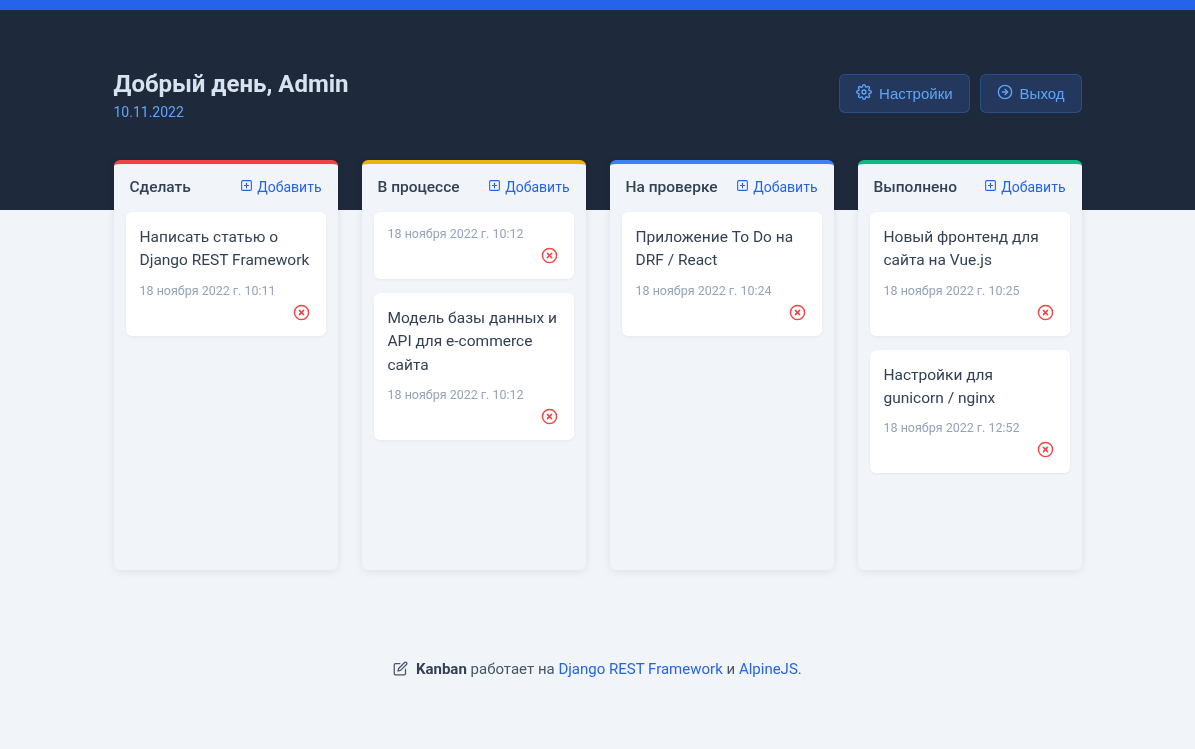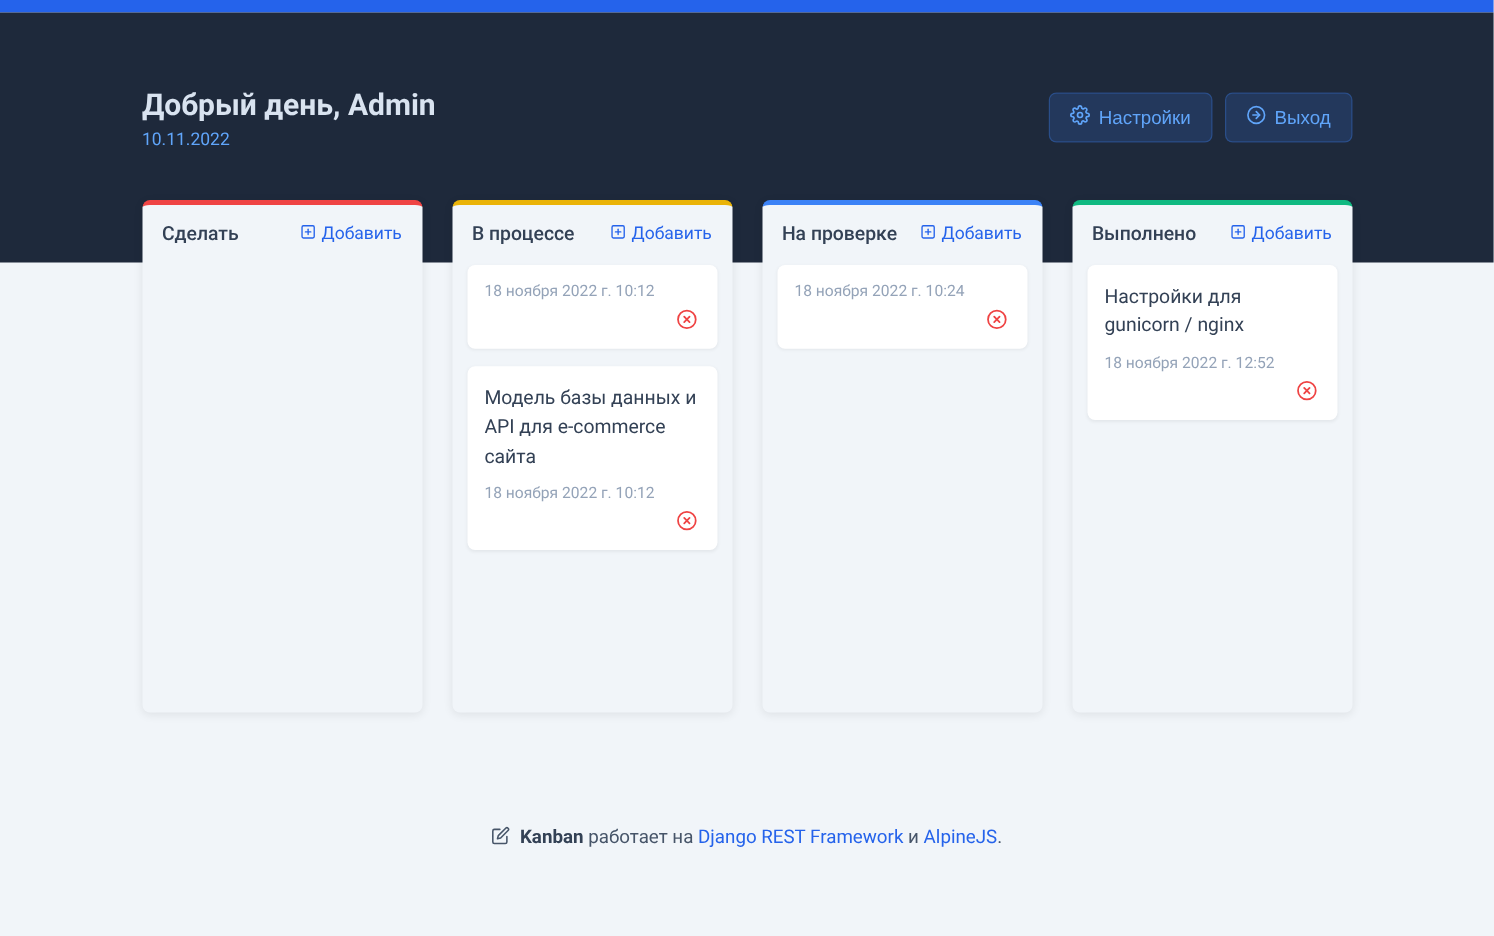--- a/index.html
+++ b/index.html
@@ -90,21 +90,21 @@
       font-size: 15.5px;
       color: #334155;
       font-weight: 500;
     }
     .add-link {
       color: #2563EB;
       font-size: 14px;
       text-decoration: none;
       cursor: pointer;
       display: inline-flex;
-      align-items: flex-start;
+      align-items: flex-end;
       gap: 4px;
     }
     .card {
       background: #fff;
       border-radius: 6px;
       box-shadow: 0 1px 3px rgba(0,0,0,0.06);
       padding: 14px 14px 10px;
       margin-bottom: 14px;
     }
     .card-title {
@@ -194,20 +194,33 @@
           <div class="column-title">Сделать</div>
           <a class="add-link">
             <span class="icon"><svg width="13" height="13" viewBox="0 0 24 24" fill="none" stroke="#2563EB" stroke-width="2" stroke-linecap="round" stroke-linejoin="round">
                 <rect x="3" y="3" width="18" height="18" rx="2"></rect>
                 <line x1="12" y1="8" x2="12" y2="16"></line>
                 <line x1="8" y1="12" x2="16" y2="12"></line>
               </svg></span>
             <span>Добавить</span>
           </a>
         </div>
+        <div class="card">
+          <div class="card-title">Написать статью о Django REST Framework</div>
+          <div class="card-meta">18 ноября 2022 г. 10:11</div>
+          <div class="card-actions">
+            <button class="delete-btn">
+              <span><svg width="17" height="17" viewBox="0 0 24 24" fill="none" stroke="#EF4444" stroke-width="2" stroke-linecap="round" stroke-linejoin="round">
+                  <circle cx="12" cy="12" r="10"></circle>
+                  <line x1="15" y1="9" x2="9" y2="15"></line>
+                  <line x1="9" y1="9" x2="15" y2="15"></line>
+                </svg></span>
+            </button>
+          </div>
+        </div>
       </div>
       <div class="column yellow spacer-col-yellow">
         <div class="column-header">
           <div class="column-title">В процессе</div>
           <a class="add-link">
             <span class="icon"><svg width="13" height="13" viewBox="0 0 24 24" fill="none" stroke="#2563EB" stroke-width="2" stroke-linecap="round" stroke-linejoin="round">
                 <rect x="3" y="3" width="18" height="18" rx="2"></rect>
                 <line x1="12" y1="8" x2="12" y2="16"></line>
                 <line x1="8" y1="12" x2="16" y2="12"></line>
               </svg></span>
@@ -246,20 +259,21 @@
           <a class="add-link">
             <span class="icon"><svg width="13" height="13" viewBox="0 0 24 24" fill="none" stroke="#2563EB" stroke-width="2" stroke-linecap="round" stroke-linejoin="round">
                 <rect x="3" y="3" width="18" height="18" rx="2"></rect>
                 <line x1="12" y1="8" x2="12" y2="16"></line>
                 <line x1="8" y1="12" x2="16" y2="12"></line>
               </svg></span>
             <span>Добавить</span>
           </a>
         </div>
         <div class="card">
+          <div class="card-title">Приложение To Do на DRF / React</div>
           <div class="card-meta">18 ноября 2022 г. 10:24</div>
           <div class="card-actions">
             <button class="delete-btn">
               <span><svg width="17" height="17" viewBox="0 0 24 24" fill="none" stroke="#EF4444" stroke-width="2" stroke-linecap="round" stroke-linejoin="round">
                   <circle cx="12" cy="12" r="10"></circle>
                   <line x1="15" y1="9" x2="9" y2="15"></line>
                   <line x1="9" y1="9" x2="15" y2="15"></line>
                 </svg></span>
             </button>
           </div>
@@ -269,20 +283,33 @@
         <div class="column-header">
           <div class="column-title">Выполнено</div>
           <a class="add-link">
             <span class="icon"><svg width="13" height="13" viewBox="0 0 24 24" fill="none" stroke="#2563EB" stroke-width="2" stroke-linecap="round" stroke-linejoin="round">
                 <rect x="3" y="3" width="18" height="18" rx="2"></rect>
                 <line x1="12" y1="8" x2="12" y2="16"></line>
                 <line x1="8" y1="12" x2="16" y2="12"></line>
               </svg></span>
             <span>Добавить</span>
           </a>
+        </div>
+        <div class="card">
+          <div class="card-title">Новый фронтенд для сайта на Vue.js</div>
+          <div class="card-meta">18 ноября 2022 г. 10:25</div>
+          <div class="card-actions">
+            <button class="delete-btn">
+              <span><svg width="17" height="17" viewBox="0 0 24 24" fill="none" stroke="#EF4444" stroke-width="2" stroke-linecap="round" stroke-linejoin="round">
+                  <circle cx="12" cy="12" r="10"></circle>
+                  <line x1="15" y1="9" x2="9" y2="15"></line>
+                  <line x1="9" y1="9" x2="15" y2="15"></line>
+                </svg></span>
+            </button>
+          </div>
         </div>
         <div class="card">
           <div class="card-title">Настройки для gunicorn / nginx</div>
           <div class="card-meta">18 ноября 2022 г. 12:52</div>
           <div class="card-actions">
             <button class="delete-btn">
               <span><svg width="17" height="17" viewBox="0 0 24 24" fill="none" stroke="#EF4444" stroke-width="2" stroke-linecap="round" stroke-linejoin="round">
                   <circle cx="12" cy="12" r="10"></circle>
                   <line x1="15" y1="9" x2="9" y2="15"></line>
                   <line x1="9" y1="9" x2="15" y2="15"></line>

